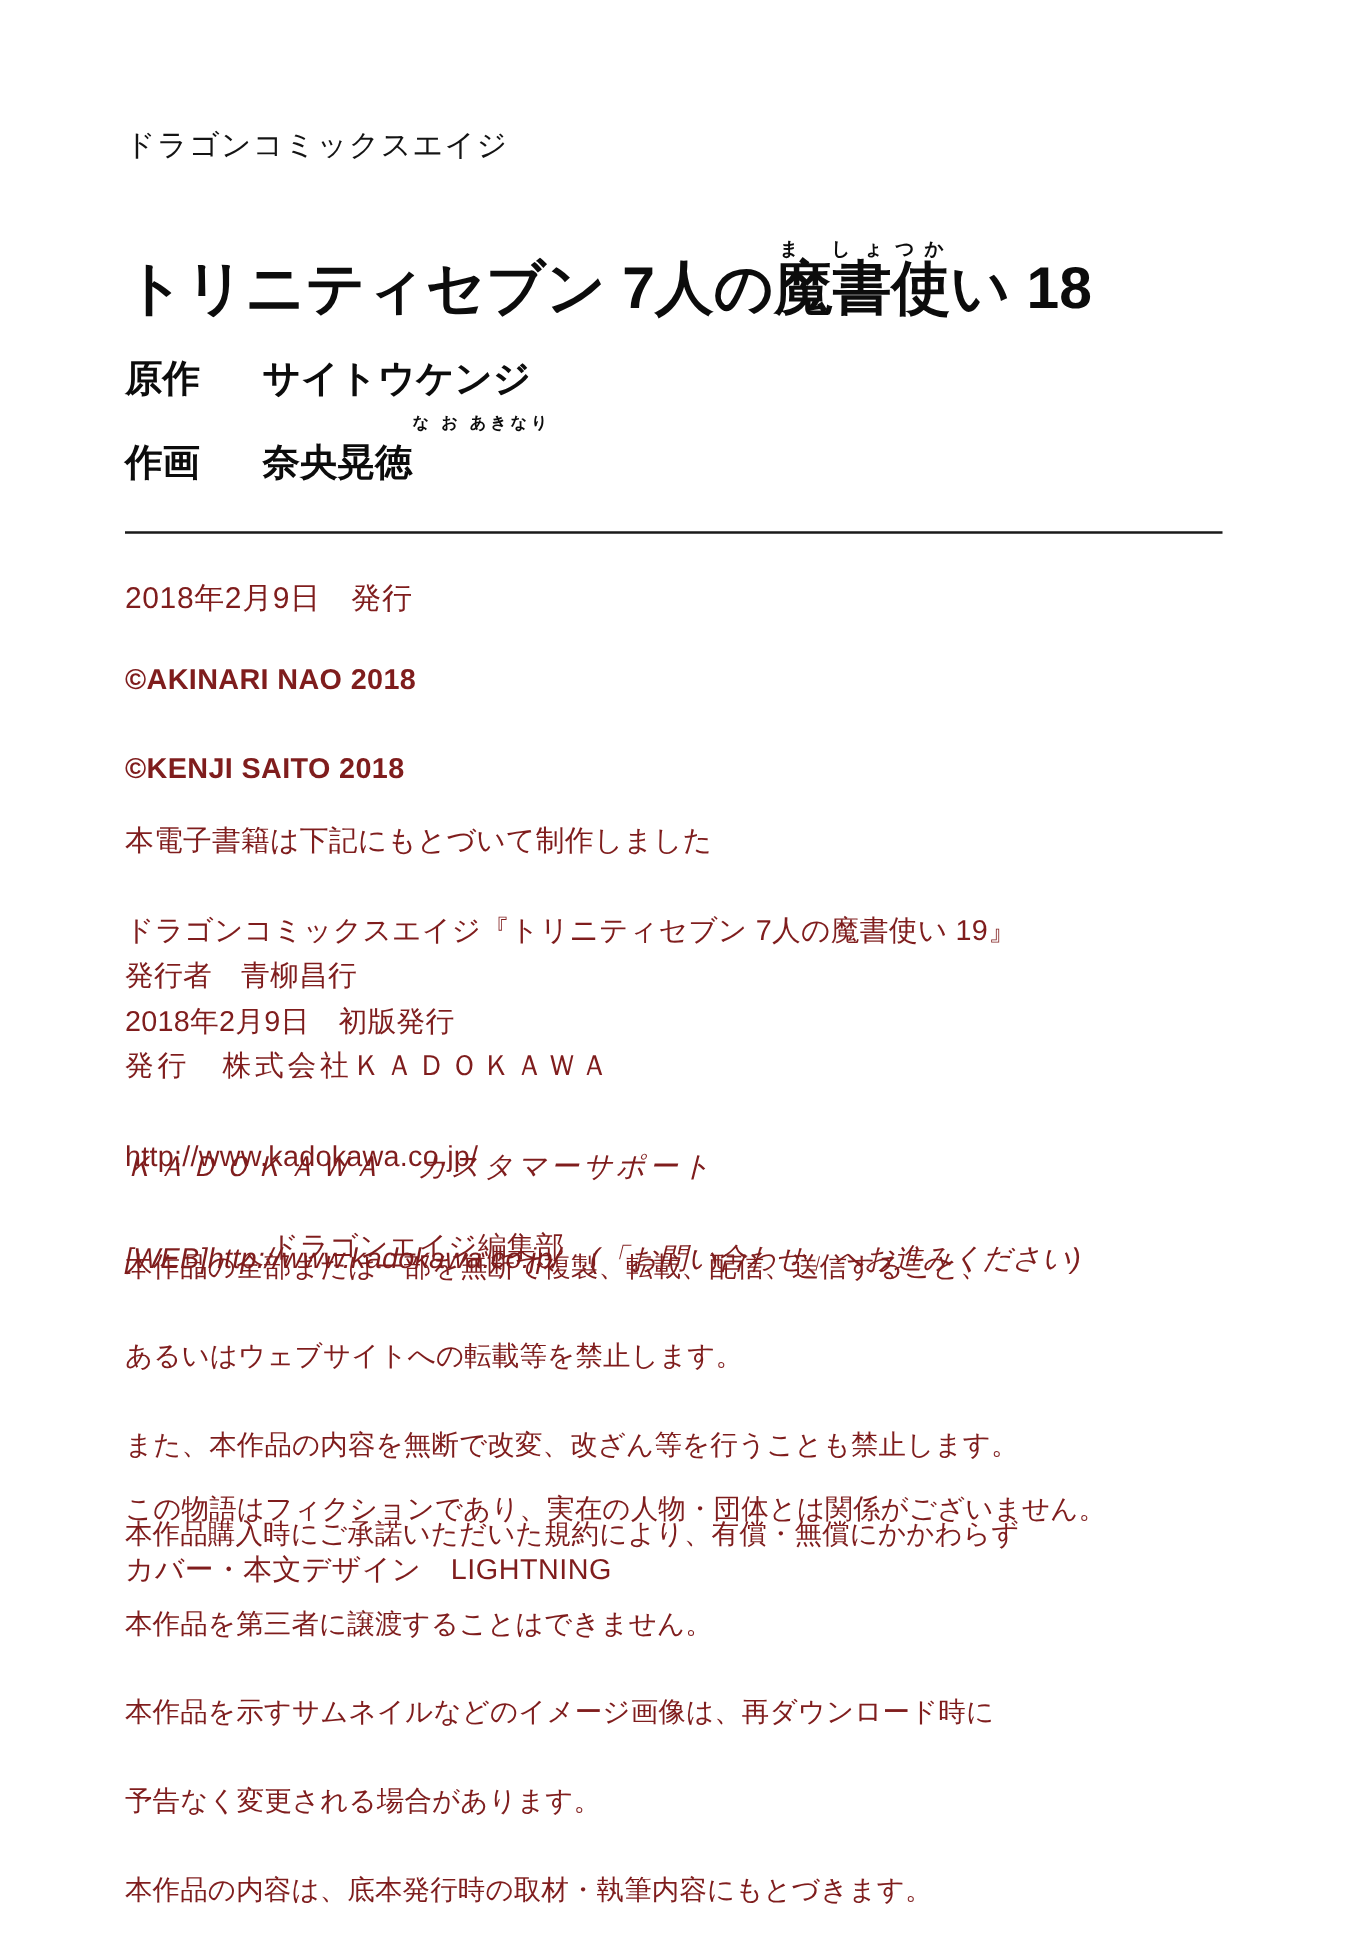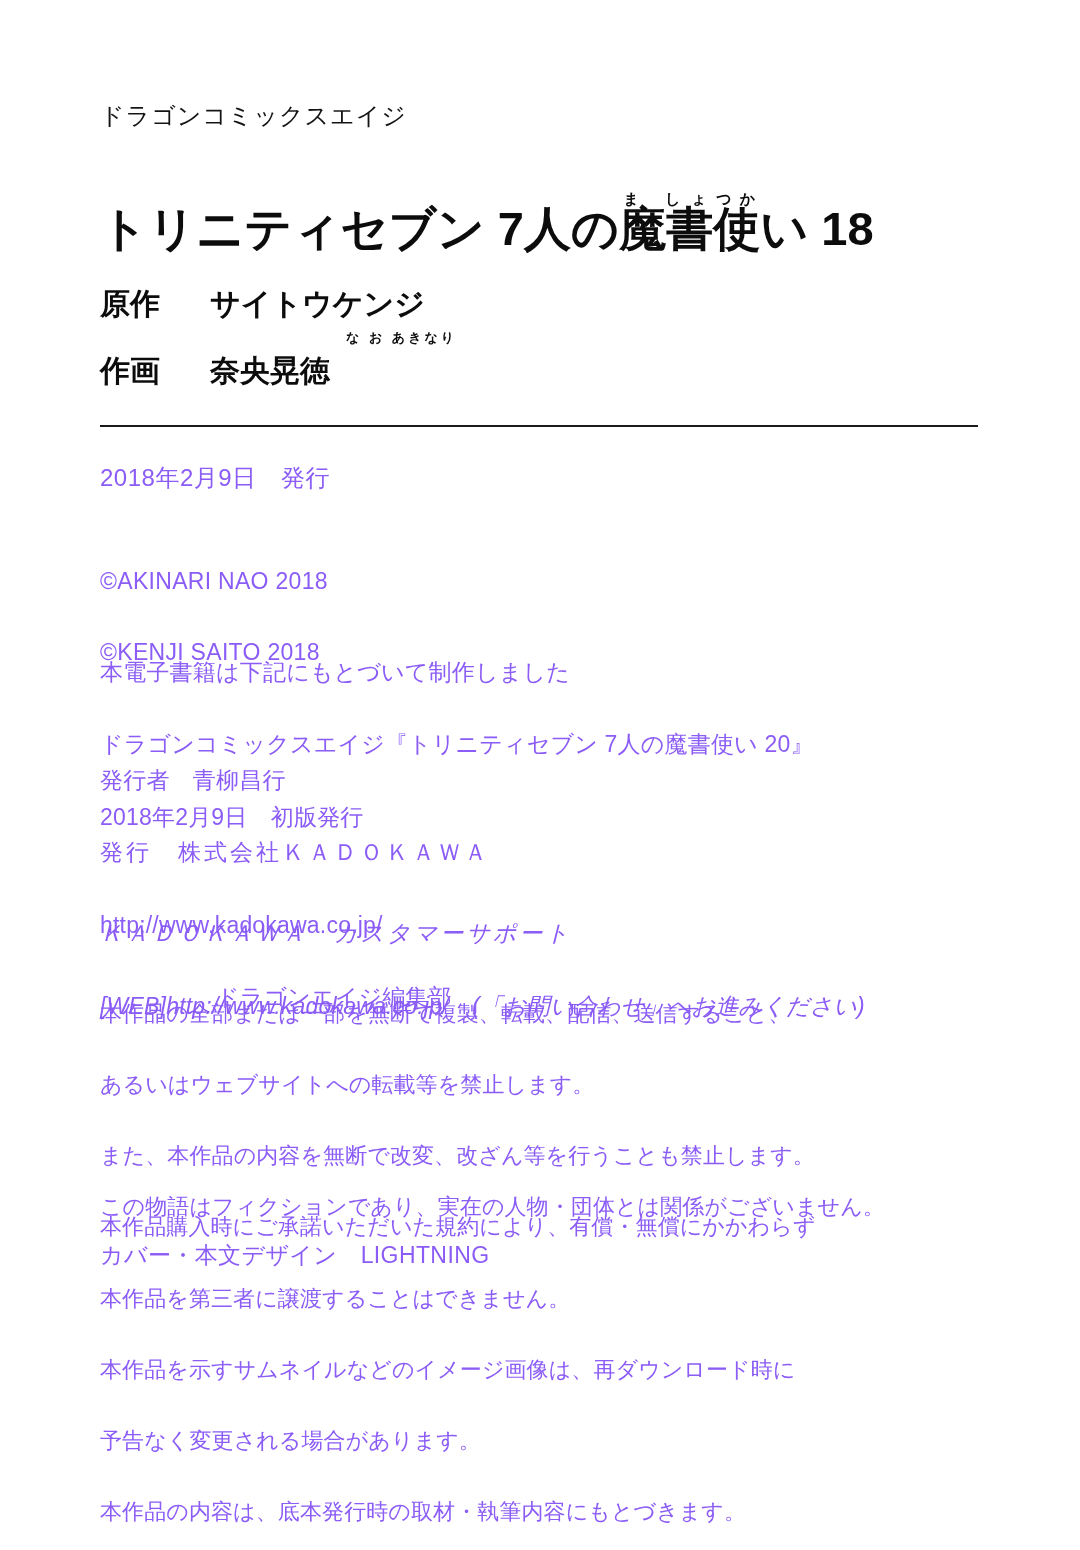--- a/index.html
+++ b/index.html
@@ -63,49 +63,50 @@
     left: 100px;
     top: 278px;
     font-size: 30px;
     font-weight: bold;
     line-height: 1.75;
     color: #0c0c0c;
   }
   .credit-row { display: block; white-space: nowrap; }
   .credit-role { display: inline-block; min-width: 110px; }
   .credit-name { display: inline-block; }
-  .credit-name rt { font-size: 13px; font-weight: 600; letter-spacing: 3px; margin-left: 16px; }
+  .credit-name rt { font-size: 13px; font-weight: 600; letter-spacing: 3px; }
 
   
   .divider {
     position: absolute;
     left: 100px;
     top: 425px;
     width: 878px;
     height: 2px;
     background: #1a1a1a;
   }
 
   
   .blk {
     position: absolute;
     left: 100px;
-    color: #8b5cf6;
+    color: #7f1d1d;
     white-space: pre-line;
   }
   .pubdate {
     top: 462px;
     font-size: 24px;
     letter-spacing: 0.5px;
   }
   .copyright {
-    top: 528px;
+    top: 490px;
     font-size: 23px;
     line-height: 1.55;
     letter-spacing: 0.3px;
+    font-weight: bold;
   }
   .based-on {
     top: 618px;
     font-size: 23px;
     line-height: 1.57;
     letter-spacing: 0.2px;
   }
   .publisher {
     top: 726px;
     font-size: 23px;
@@ -163,21 +164,21 @@
 
   <div class="blk pubdate">2018年2月9日　発行</div>
 
   <div class="blk copyright">
     <div>©AKINARI NAO 2018</div>
     <div>©KENJI SAITO 2018</div>
   </div>
 
   <div class="blk based-on">
     <div>本電子書籍は下記にもとづいて制作しました</div>
-    <div>ドラゴンコミックスエイジ『トリニティセブン 7人の魔書使い 20』</div>
+    <div>ドラゴンコミックスエイジ『トリニティセブン 7人の魔書使い 19』</div>
     <div>2018年2月9日　初版発行</div>
   </div>
 
   <div class="blk publisher">
     <div>発行者　青柳昌行</div>
     <div class="spaced">発行　株式会社ＫＡＤＯＫＡＷＡ</div>
     <div>http://www.kadokawa.co.jp/</div>
     <div>　　　　　ドラゴンエイジ編集部</div>
   </div>
 

